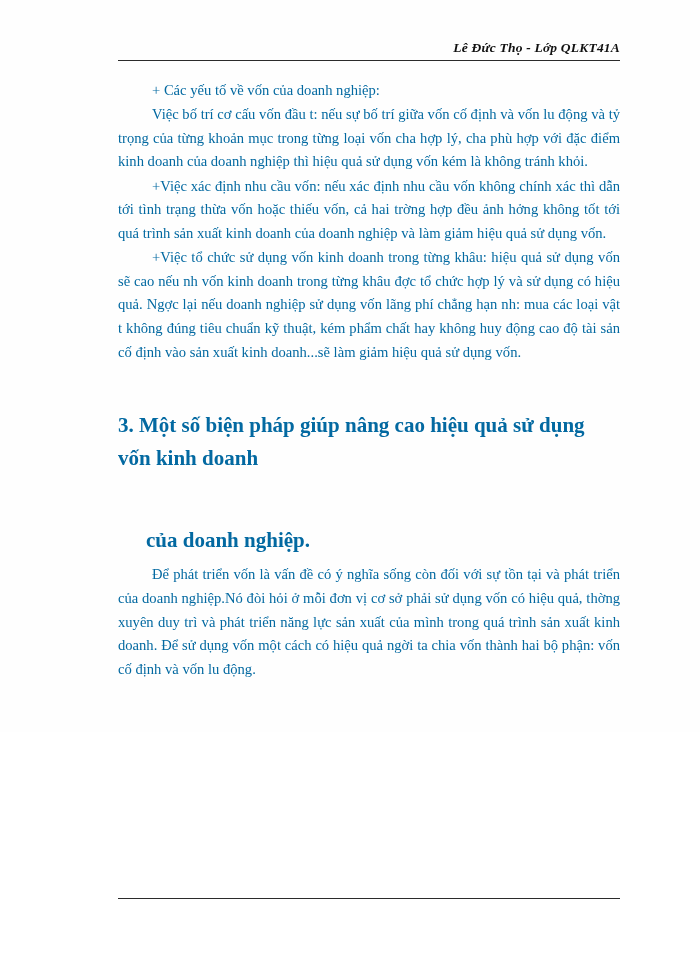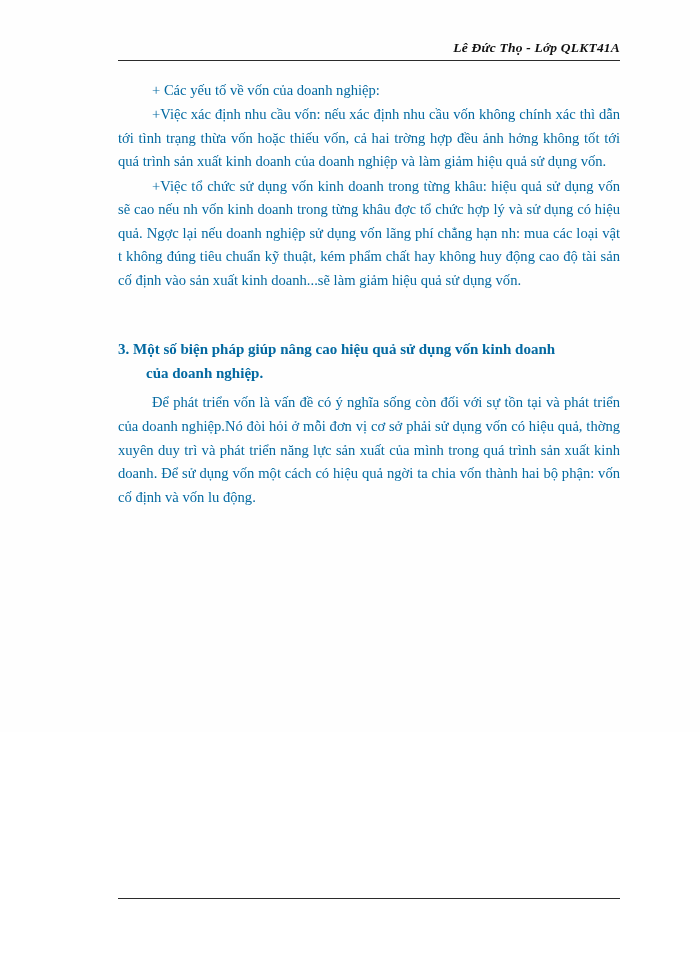--- a/index.html
+++ b/index.html
@@ -52,29 +52,30 @@
   }
   .body-text p {
     margin: 0 0 0.5px 0;
     text-indent: 34px;
   }
   .section-gap {
     height: 44px;
   }
   .heading {
     font-weight: bold;
-    font-size: 15px;
+    font-size: 21px;
     line-height: 1.6;
     margin: 0 0 6px 0;
     text-indent: 0;
     text-align: left;
   }
   .heading .cont {
     display: block;
     padding-left: 28px;
+    margin-top: 48px;
   }
   .subheading {
     font-weight: bold;
     font-size: 15px;
     line-height: 1.6;
     margin: 8px 0 0 0;
     text-indent: 0;
     text-align: left;
   }
   .footer-rule {
@@ -89,20 +90,21 @@
 
 <div class="page">
 
   <div class="page-inner">
 
     <div class="header">Lê Đức Thọ - Lớp QLKT41A</div>
     <hr class="rule">
 
     <div class="body-text">
       <p>+ Các yếu tố về vốn của doanh nghiệp:</p>
+      <p>Việc bố trí cơ cấu vốn đầu t:   nếu sự bố trí giữa vốn cố định và vốn lu   động và tỷ trọng của từng khoản mục trong từng loại vốn cha   hợp lý, cha    phù hợp với đặc điểm kinh doanh của doanh nghiệp thì hiệu quả sử dụng vốn kém là không tránh khỏi.</p>
       <p>+Việc xác định nhu cầu vốn: nếu xác định nhu cầu vốn không chính xác thì dẫn tới tình trạng thừa vốn hoặc thiếu vốn, cả hai trờng   hợp đều ảnh hởng   không tốt tới quá trình sản xuất kinh doanh của doanh nghiệp và làm giảm hiệu quả sử dụng vốn.</p>
       <p>+Việc tổ chức sử dụng vốn kinh doanh trong từng khâu: hiệu quả sử dụng vốn sẽ cao nếu nh   vốn kinh doanh trong từng khâu đợc   tổ chức hợp lý và sử dụng có hiệu quả. Ngợc   lại nếu doanh nghiệp sử dụng vốn lãng phí chẳng hạn nh:   mua các loại vật t   không đúng tiêu chuẩn kỹ thuật, kém phẩm chất hay không huy động cao độ tài sản cố định vào sản xuất kinh doanh...sẽ làm giảm hiệu quả sử dụng vốn.</p>
 
       <div class="section-gap"></div>
 
       <div class="heading">
         <span>3. Một số biện pháp giúp nâng cao hiệu quả sử dụng vốn kinh doanh</span>
         <span class="cont">của doanh nghiệp.</span>
       </div>
 

